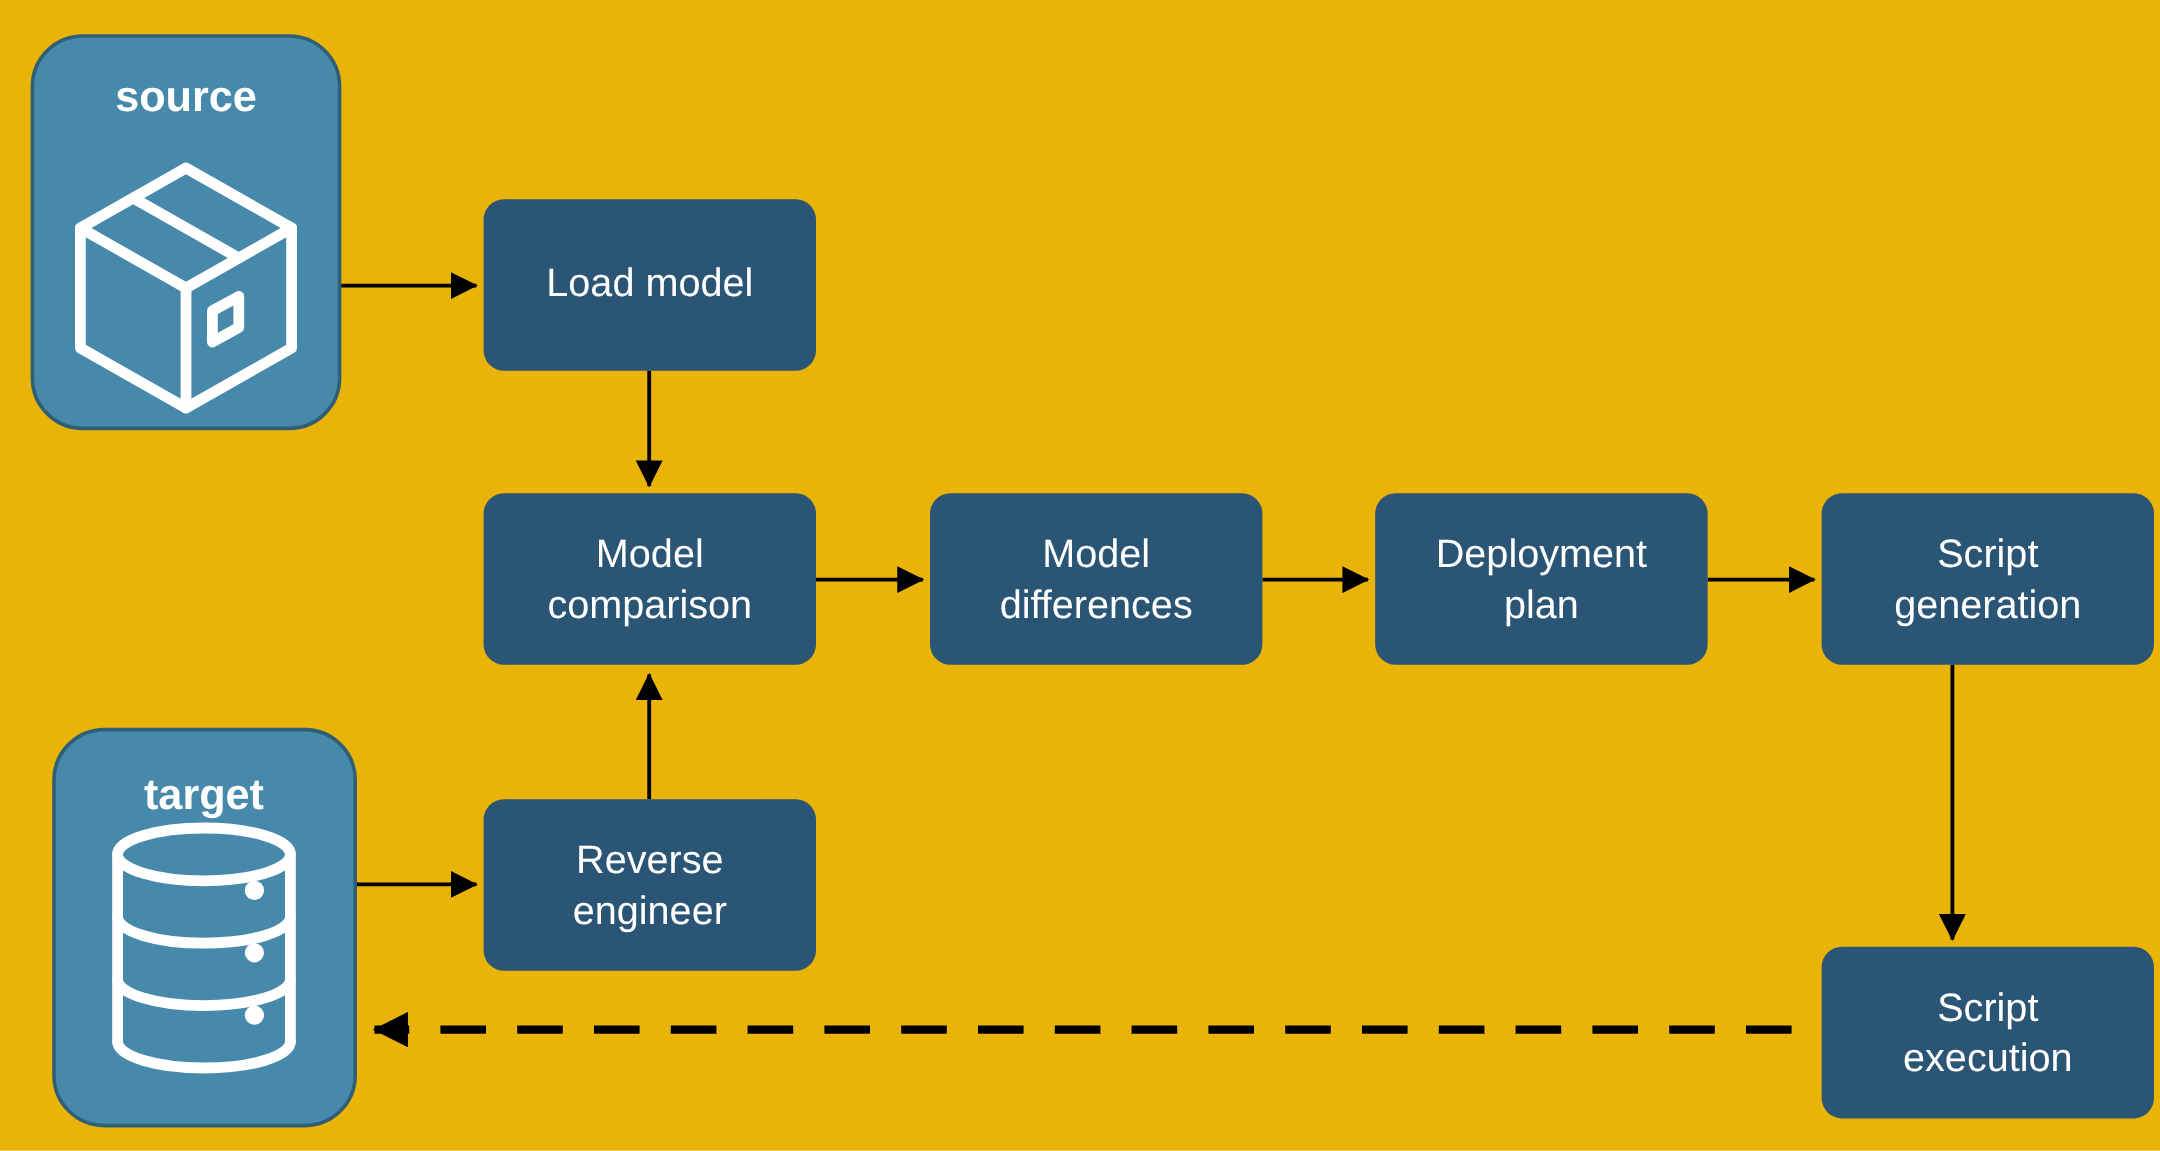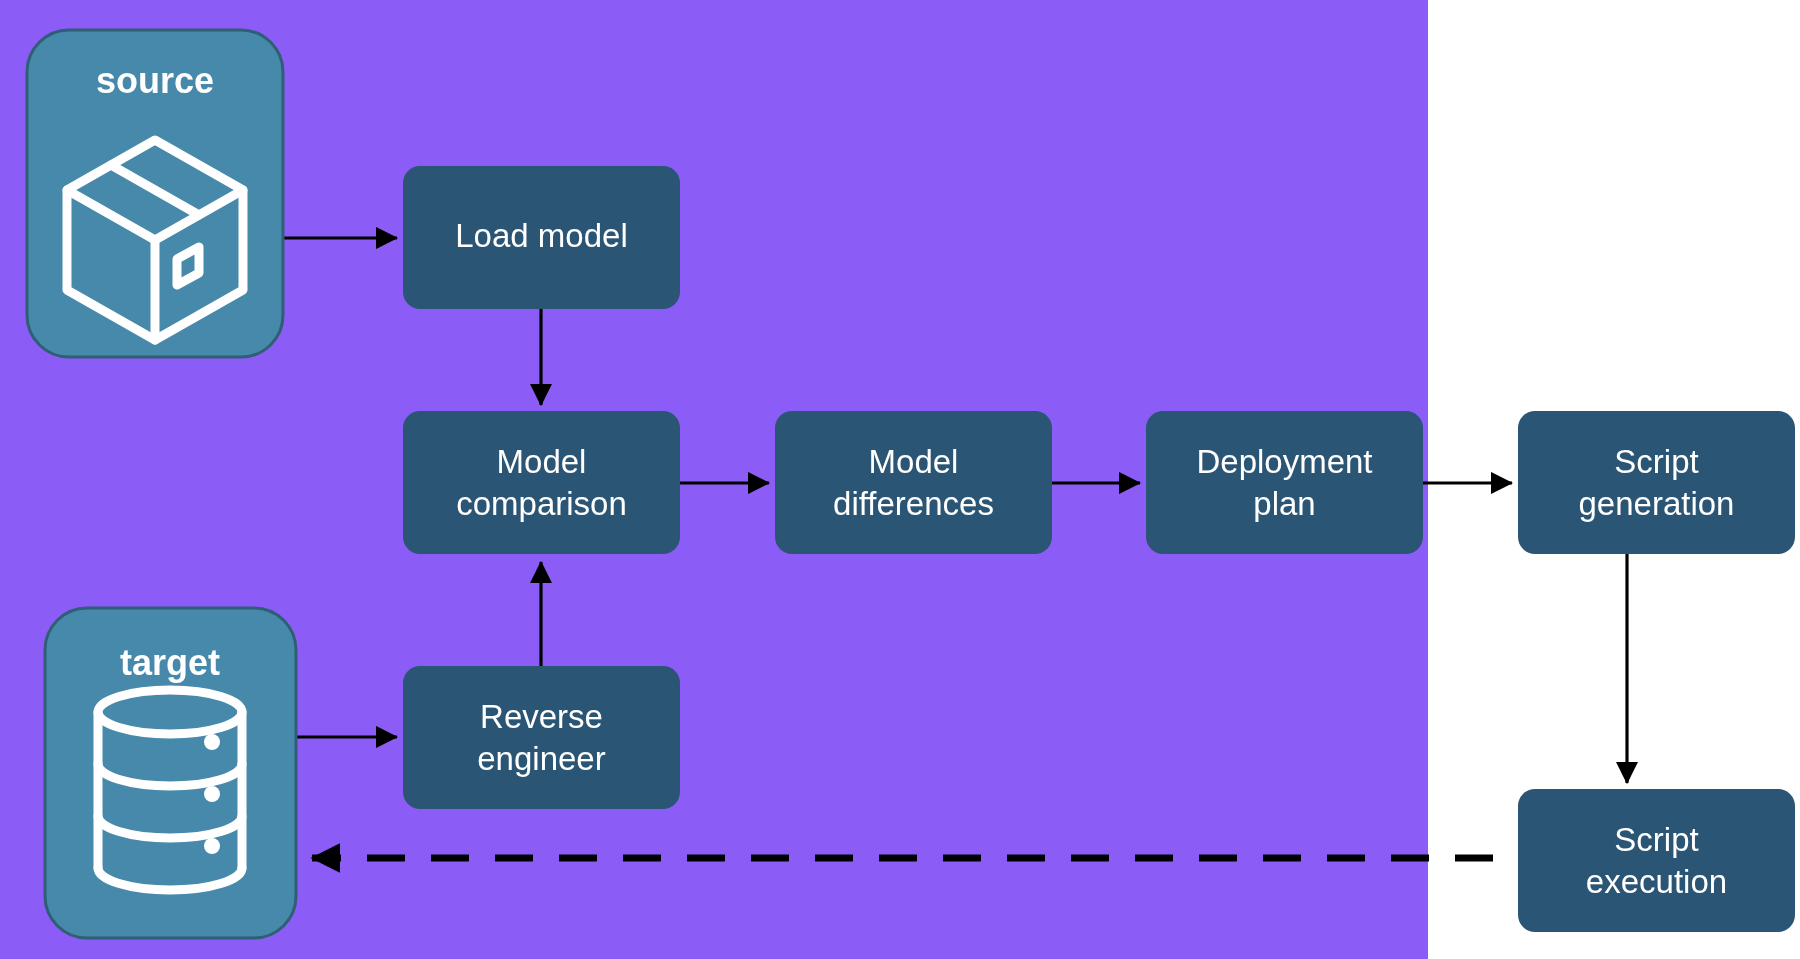--- a/index.html
+++ b/index.html
@@ -8,23 +8,23 @@
     background: #ffffff;
   }
   body {
     width: 1800px;
     height: 959px;
     overflow: hidden;
     font-family: "Liberation Sans", sans-serif;
   }
   #diagram-root {
     position: relative;
-    width: 1428px;
+    width: 1800px;
     height: 959px;
-    background: #8b5cf6;
+    background: #eab308;
     text-align: right;
   }
   svg#flow {
     display: block;
     width: 1800px;
     height: 959px;
   }
   .node-label-process {
     font-family: "Liberation Sans", sans-serif;
     font-size: 33px;

